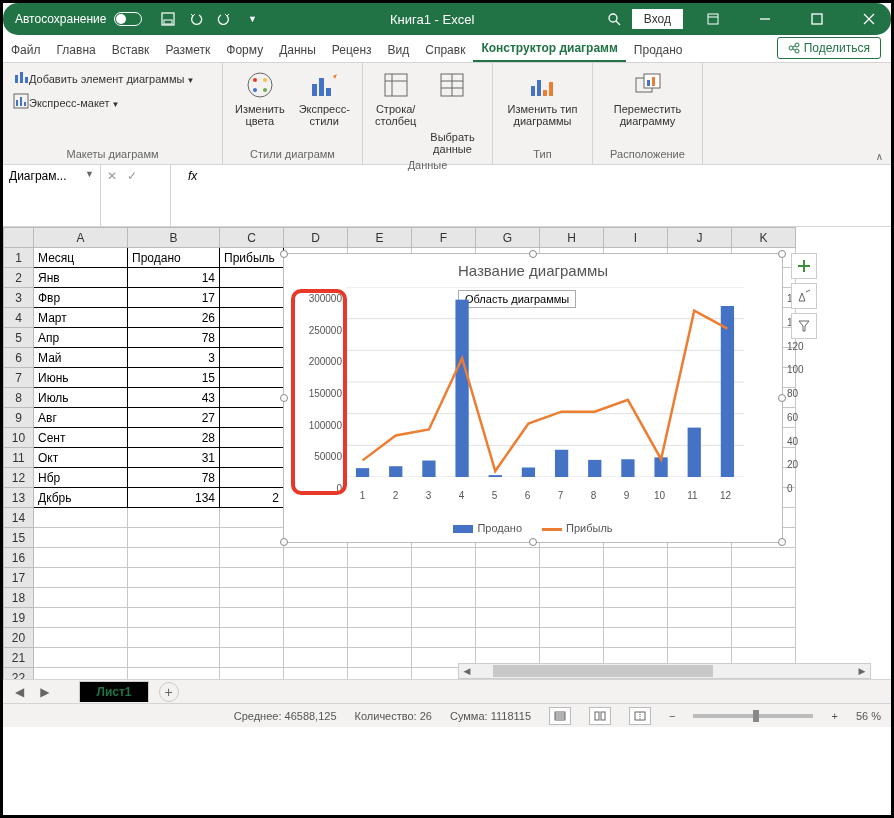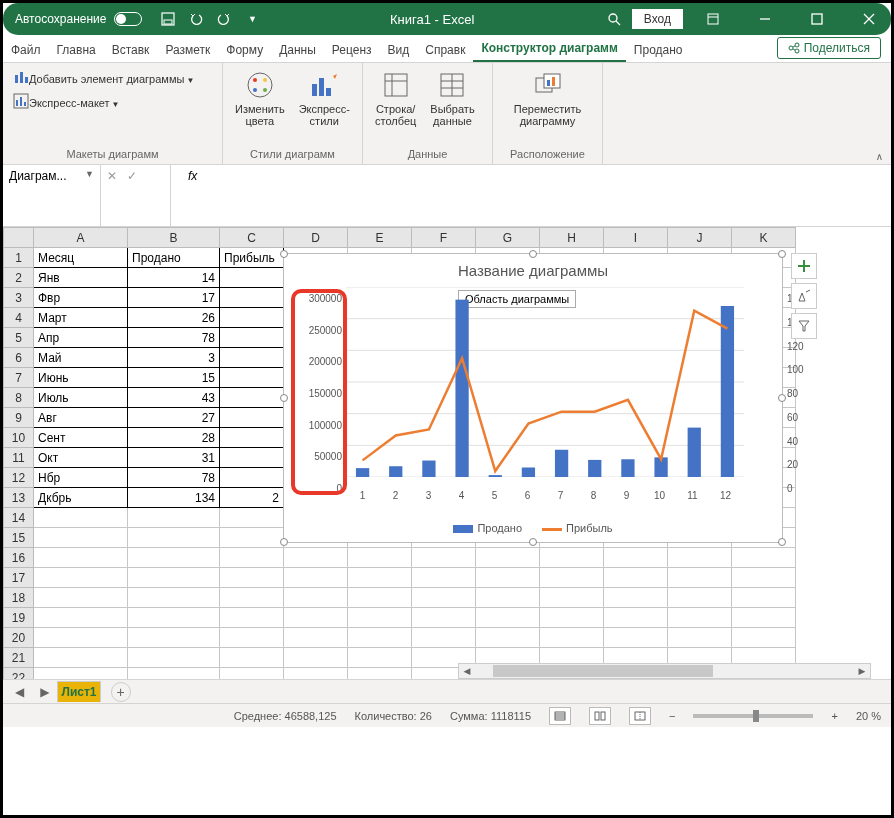--- a/index.html
+++ b/index.html
@@ -61,21 +61,21 @@
 .chart-legend { display: flex; justify-content: center; gap: 20px; font-size: 11px; color: #555; position: absolute; bottom: 8px; left: 0; right: 0; }
 .chart-legend .swatch { display: inline-block; width: 20px; height: 8px; vertical-align: middle; margin-right: 4px; }
 .red-highlight { position: absolute; left: 288px; top: 62px; width: 56px; height: 206px; border: 4px solid #e83828; border-radius: 10px; pointer-events: none; }
 .chart-tools { position: absolute; left: 788px; top: 26px; display: flex; flex-direction: column; gap: 4px; }
 .chart-tools .tool { width: 26px; height: 26px; background: #fff; border: 1px solid #ccc; display: flex; align-items: center; justify-content: center; cursor: pointer; }
 .hscroll { position: absolute; left: 455px; right: 20px; bottom: 0; height: 16px; background: #f0f0f0; border: 1px solid #ccc; display: flex; align-items: center; }
 .hscroll .thumb { background: #c8c8c8; height: 12px; width: 220px; margin-left: 18px; }
 .hscroll .arr { width: 16px; text-align: center; font-size: 9px; color: #666; }
 .sheet-tabs { height: 24px; background: #f3f2f1; display: flex; align-items: center; border-top: 1px solid #d4d4d4; font-size: 12px; padding: 0 4px; position: relative; }
 .sheet-tabs .nav { padding: 0 8px; color: #666; }
-.sheet-tabs .stab { background: #eab308; border: 1px solid #ccc; border-bottom: none; padding: 3px 3px; font-weight: 600; color: #217346; cursor: pointer; }
+.sheet-tabs .stab { background: #000000; border: 1px solid #ccc; border-bottom: none; padding: 3px 16px; font-weight: 600; color: #217346; cursor: pointer; margin-left: 22px; }
 .sheet-tabs .add { width: 20px; height: 20px; border: 1px solid #ccc; border-radius: 50%; margin-left: 10px; display: flex; align-items: center; justify-content: center; cursor: pointer; font-size: 14px; color: #666; }
 .status-bar { height: 24px; background: #f3f2f1; border-top: 1px solid #d4d4d4; display: flex; align-items: center; font-size: 11px; color: #555; padding: 0 10px; gap: 18px; }
 .status-bar .spacer { flex: 1; }
 .status-bar .view-btn { width: 22px; height: 18px; border: 1px solid #bbb; background: #fff; cursor: pointer; display: flex; align-items: center; justify-content: center; }
 .zoom-slider { width: 120px; height: 4px; background: #bbb; position: relative; }
 .zoom-slider::after { content: ""; position: absolute; left: 50%; top: -4px; width: 6px; height: 12px; background: #888; }
 svg { display: block; }
 </style>
 </head>
 <body>
@@ -239,25 +239,42 @@
         </div>
       <div class="ribbon-btn-lg">
           <span class="ico">
             <svg width="30" height="30">
               <rect x="4" y="4" width="22" height="22" fill="none" stroke="#666"></rect>
               <line x1="4" y1="11" x2="26" y2="11" stroke="#666"></line>
               <line x1="4" y1="18" x2="26" y2="18" stroke="#666"></line>
               <line x1="15" y1="4" x2="15" y2="26" stroke="#666"></line>
             </svg>
           </span>
-          <span style="white-space:pre-line;">Выбрать
+          <span style="white-space:pre-line;margin-top:28px;">Выбрать
 данные</span>
         </div>
     </div>
     <div class="label">Данные</div>
+  </div>
+  <div class="ribbon-group" style="width:100px;">
+    <div class="body" style="justify-content:center;">
+      <div class="ribbon-btn-lg">
+          <span class="ico">
+            <svg width="30" height="30">
+              <rect x="4" y="16" width="4" height="10" fill="#4472c4"></rect>
+              <rect x="10" y="10" width="4" height="16" fill="#4472c4"></rect>
+              <rect x="16" y="20" width="4" height="6" fill="#ed7d31"></rect>
+              <rect x="22" y="12" width="4" height="14" fill="#ed7d31"></rect>
+            </svg>
+          </span>
+          <span style="white-space:pre-line;">Изменить тип
+диаграммы</span>
+        </div>
+    </div>
+    <div class="label">Тип</div>
   </div>
   <div class="ribbon-group" style="width:110px;">
     <div class="body" style="justify-content:center;">
       <div class="ribbon-btn-lg">
           <span class="ico">
             <svg width="30" height="30">
               <rect x="3" y="8" width="16" height="14" fill="none" stroke="#666"></rect>
               <rect x="11" y="4" width="16" height="14" fill="#fff" stroke="#666"></rect>
               <rect x="14" y="10" width="3" height="6" fill="#4472c4"></rect>
               <rect x="19" y="7" width="3" height="9" fill="#ed7d31"></rect>
@@ -787,14 +804,14 @@
     </span>
   <span class="view-btn">
       <svg width="12" height="10">
         <rect x="1" y="1" width="10" height="8" fill="none" stroke="#666"></rect>
         <line x1="6" y1="1" x2="6" y2="9" stroke="#666" stroke-dasharray="1"></line>
       </svg>
     </span>
   <span>−</span>
   <div class="zoom-slider"></div>
   <span>+</span>
-  <span>20 %</span>
+  <span>56 %</span>
 </div>
 
 </body></html>

